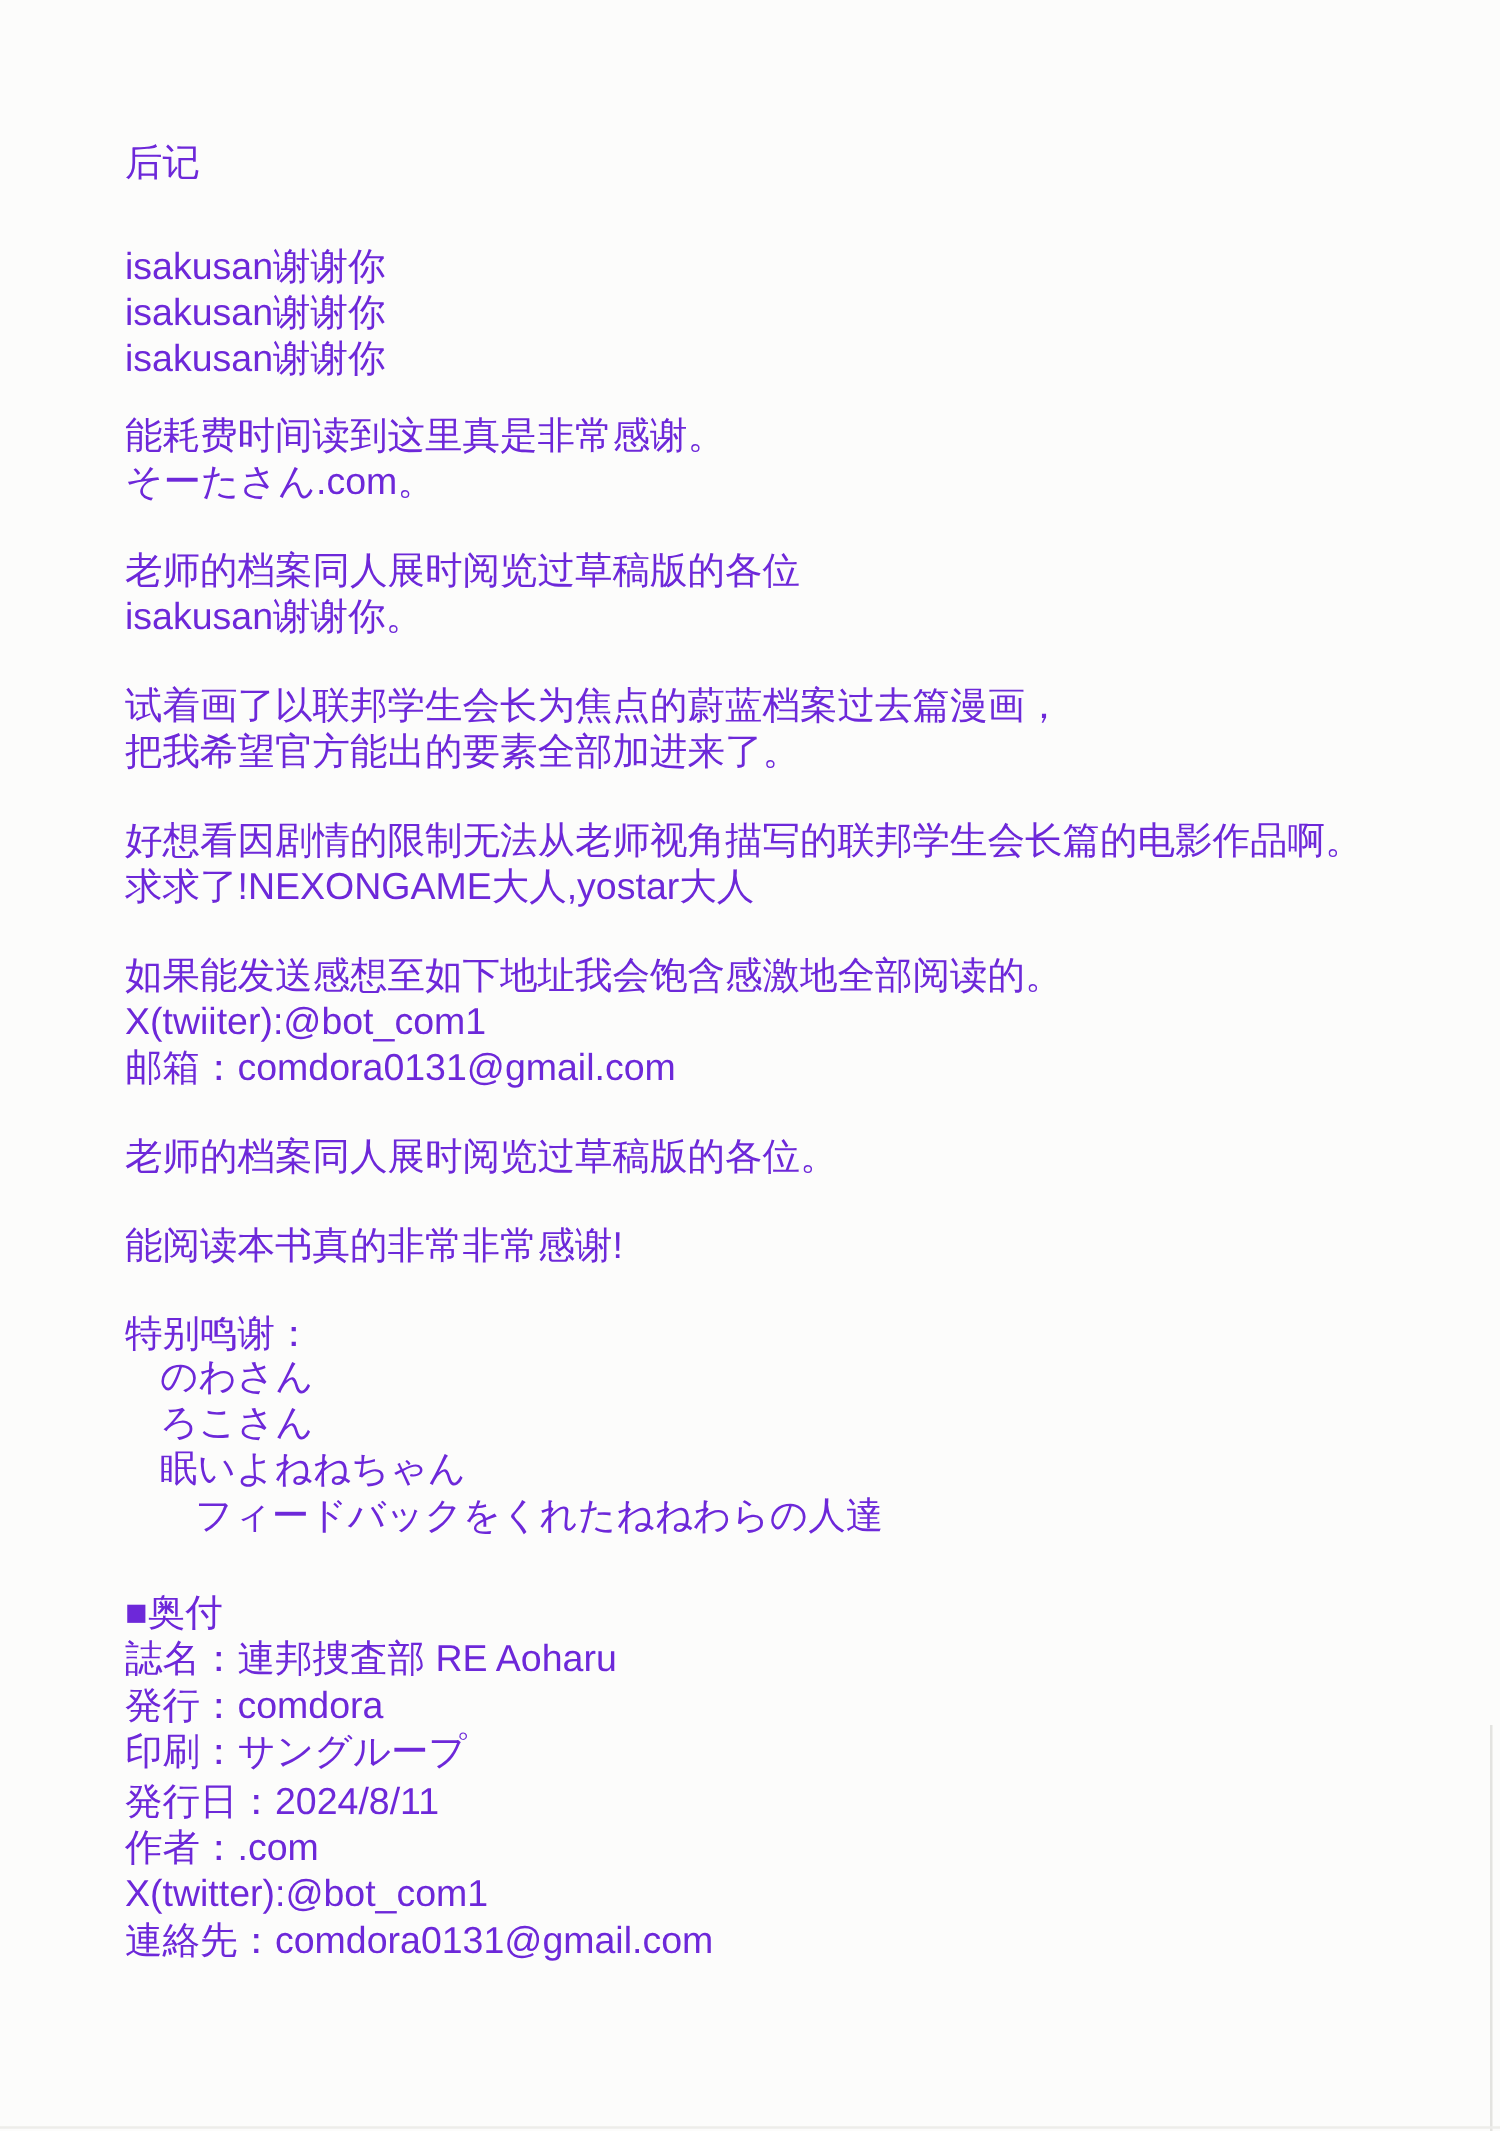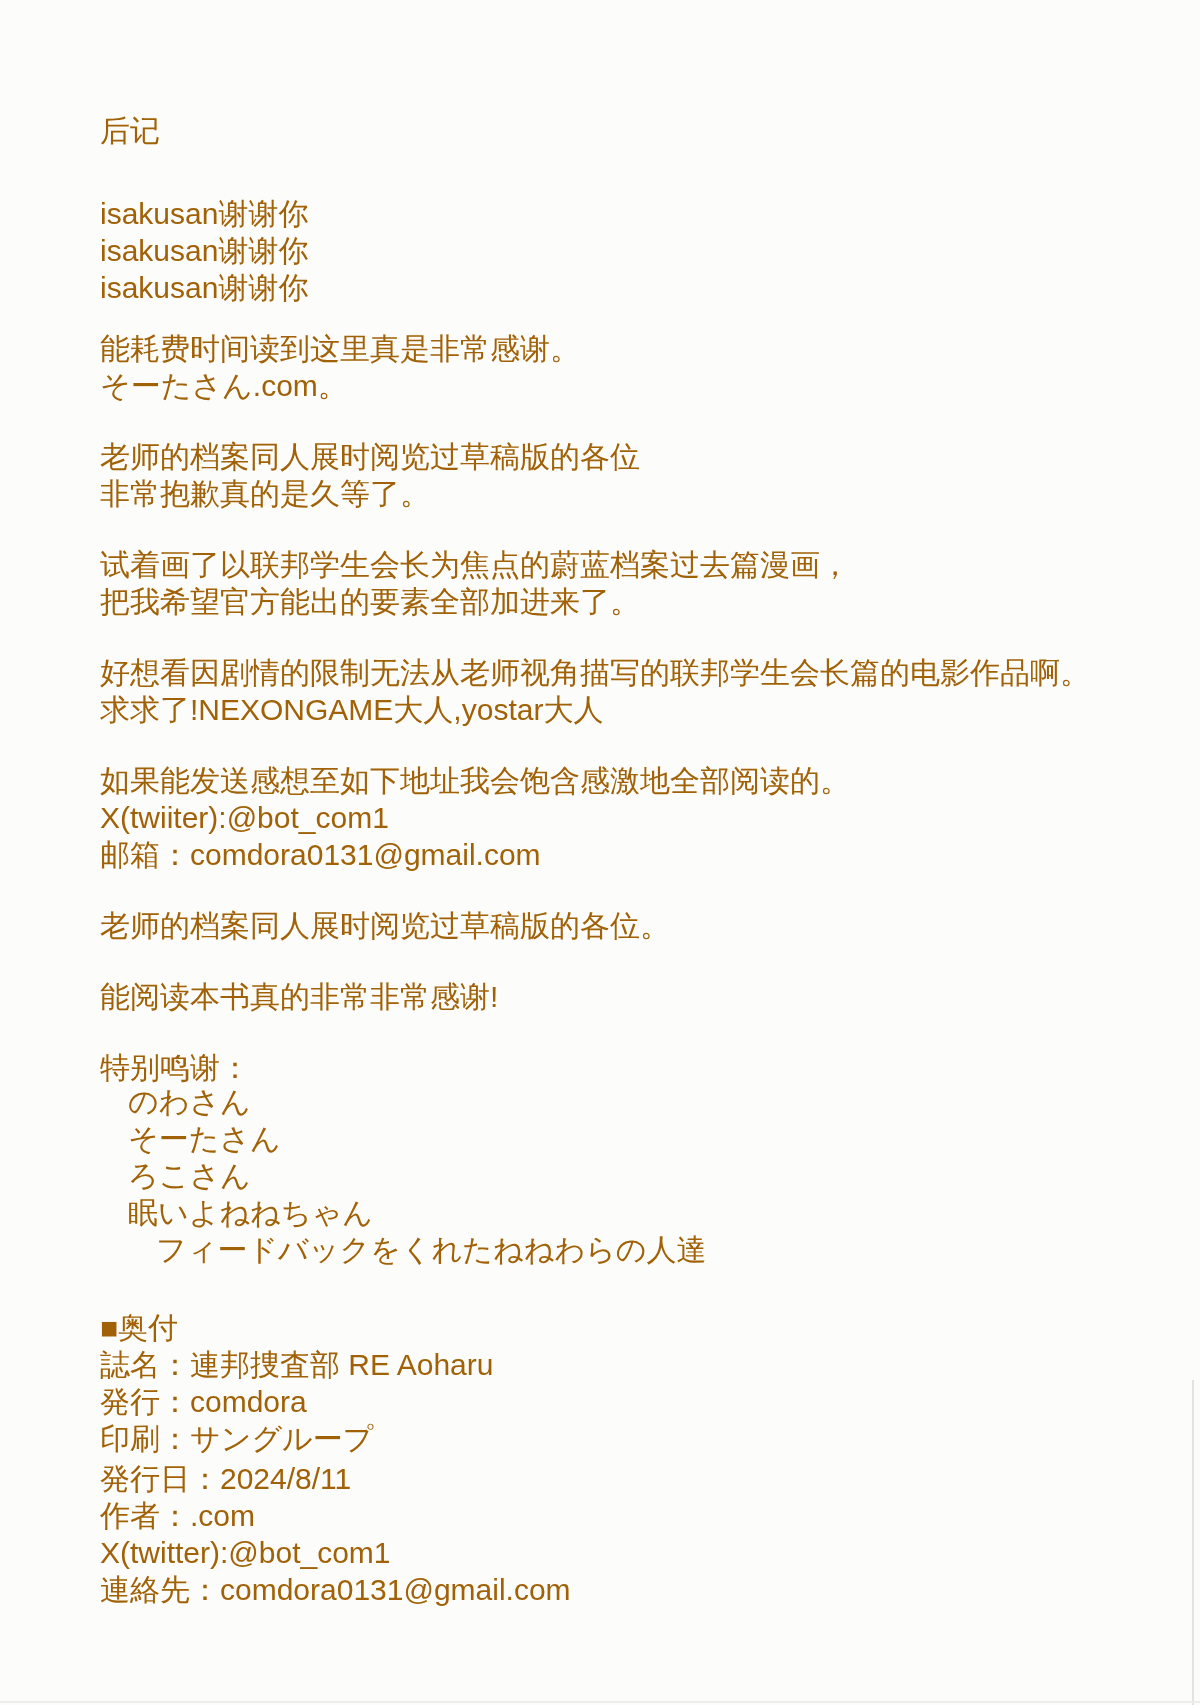--- a/index.html
+++ b/index.html
@@ -4,21 +4,21 @@
 <style>
   html, body { margin: 0; padding: 0; background: #e9e9e7; }
   .page {
     position: relative;
     width: 1200px;
     height: 1705px;
     margin: 0 auto;
     background: #fcfcfb;
     overflow: hidden;
     font-family: "Liberation Sans", "DejaVu Sans", sans-serif;
-    color: #a16207;
+    color: #6d28d9;
   }
   .content {
     position: absolute;
     left: 100px;
     top: 112px;
     width: 1040px;
   }
   .line {
     display: block;
     font-size: 30px;
@@ -69,21 +69,21 @@
       <span class="line">isakusan谢谢你</span>
     </p>
 
     <p class="block">
       <span class="line">能耗费时间读到这里真是非常感谢。</span>
       <span class="line">そーたさん.com。</span>
     </p>
 
     <p class="block">
       <span class="line">老师的档案同人展时阅览过草稿版的各位</span>
-      <span class="line">非常抱歉真的是久等了。</span>
+      <span class="line">isakusan谢谢你。</span>
     </p>
 
     <p class="block">
       <span class="line">试着画了以联邦学生会长为焦点的蔚蓝档案过去篇漫画，</span>
       <span class="line">把我希望官方能出的要素全部加进来了。</span>
     </p>
 
     <p class="block">
       <span class="line">好想看因剧情的限制无法从老师视角描写的联邦学生会长篇的电影作品啊。</span>
       <span class="line">求求了!NEXONGAME大人,yostar大人</span>
@@ -99,21 +99,20 @@
       <span class="line">老师的档案同人展时阅览过草稿版的各位。</span>
     </p>
 
     <p class="block">
       <span class="line">能阅读本书真的非常非常感谢!</span>
     </p>
 
     <p class="thanks-block">
       <span class="line">特别鸣谢：</span>
       <span class="line indent1 serif">のわさん</span>
-      <span class="line indent1 serif">そーたさん</span>
       <span class="line indent1 serif">ろこさん</span>
       <span class="line indent1 serif">眠いよねねちゃん</span>
       <span class="line indent2 serif">フィードバックをくれたねねわらの人達</span>
     </p>
 
     <p>
       <span class="line">■奥付</span>
       <span class="line">誌名：連邦捜査部 RE Aoharu</span>
       <span class="line">発行：comdora</span>
       <span class="line"><span>印刷：</span><span class="serif">サングループ</span></span>

